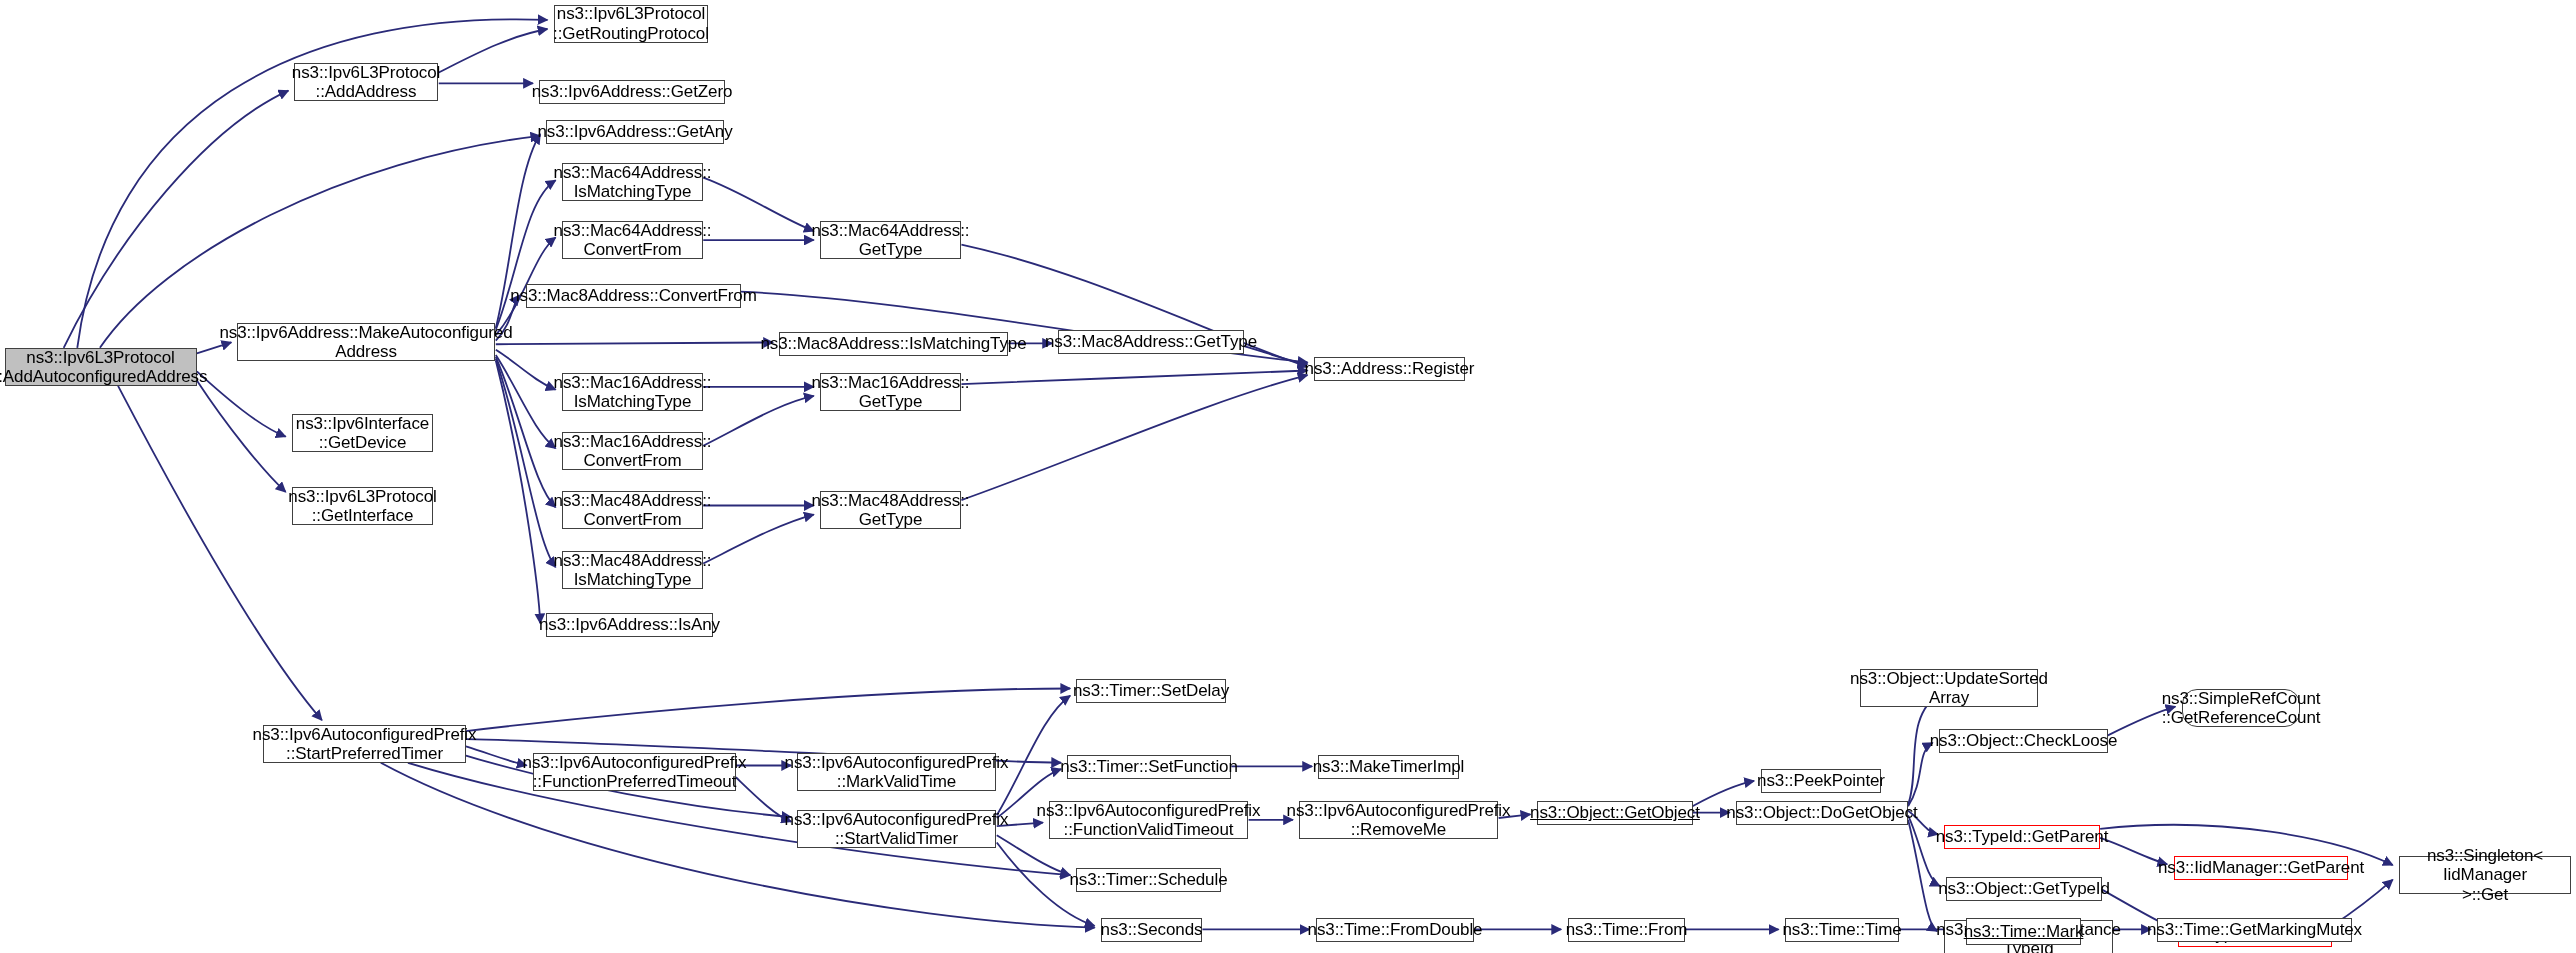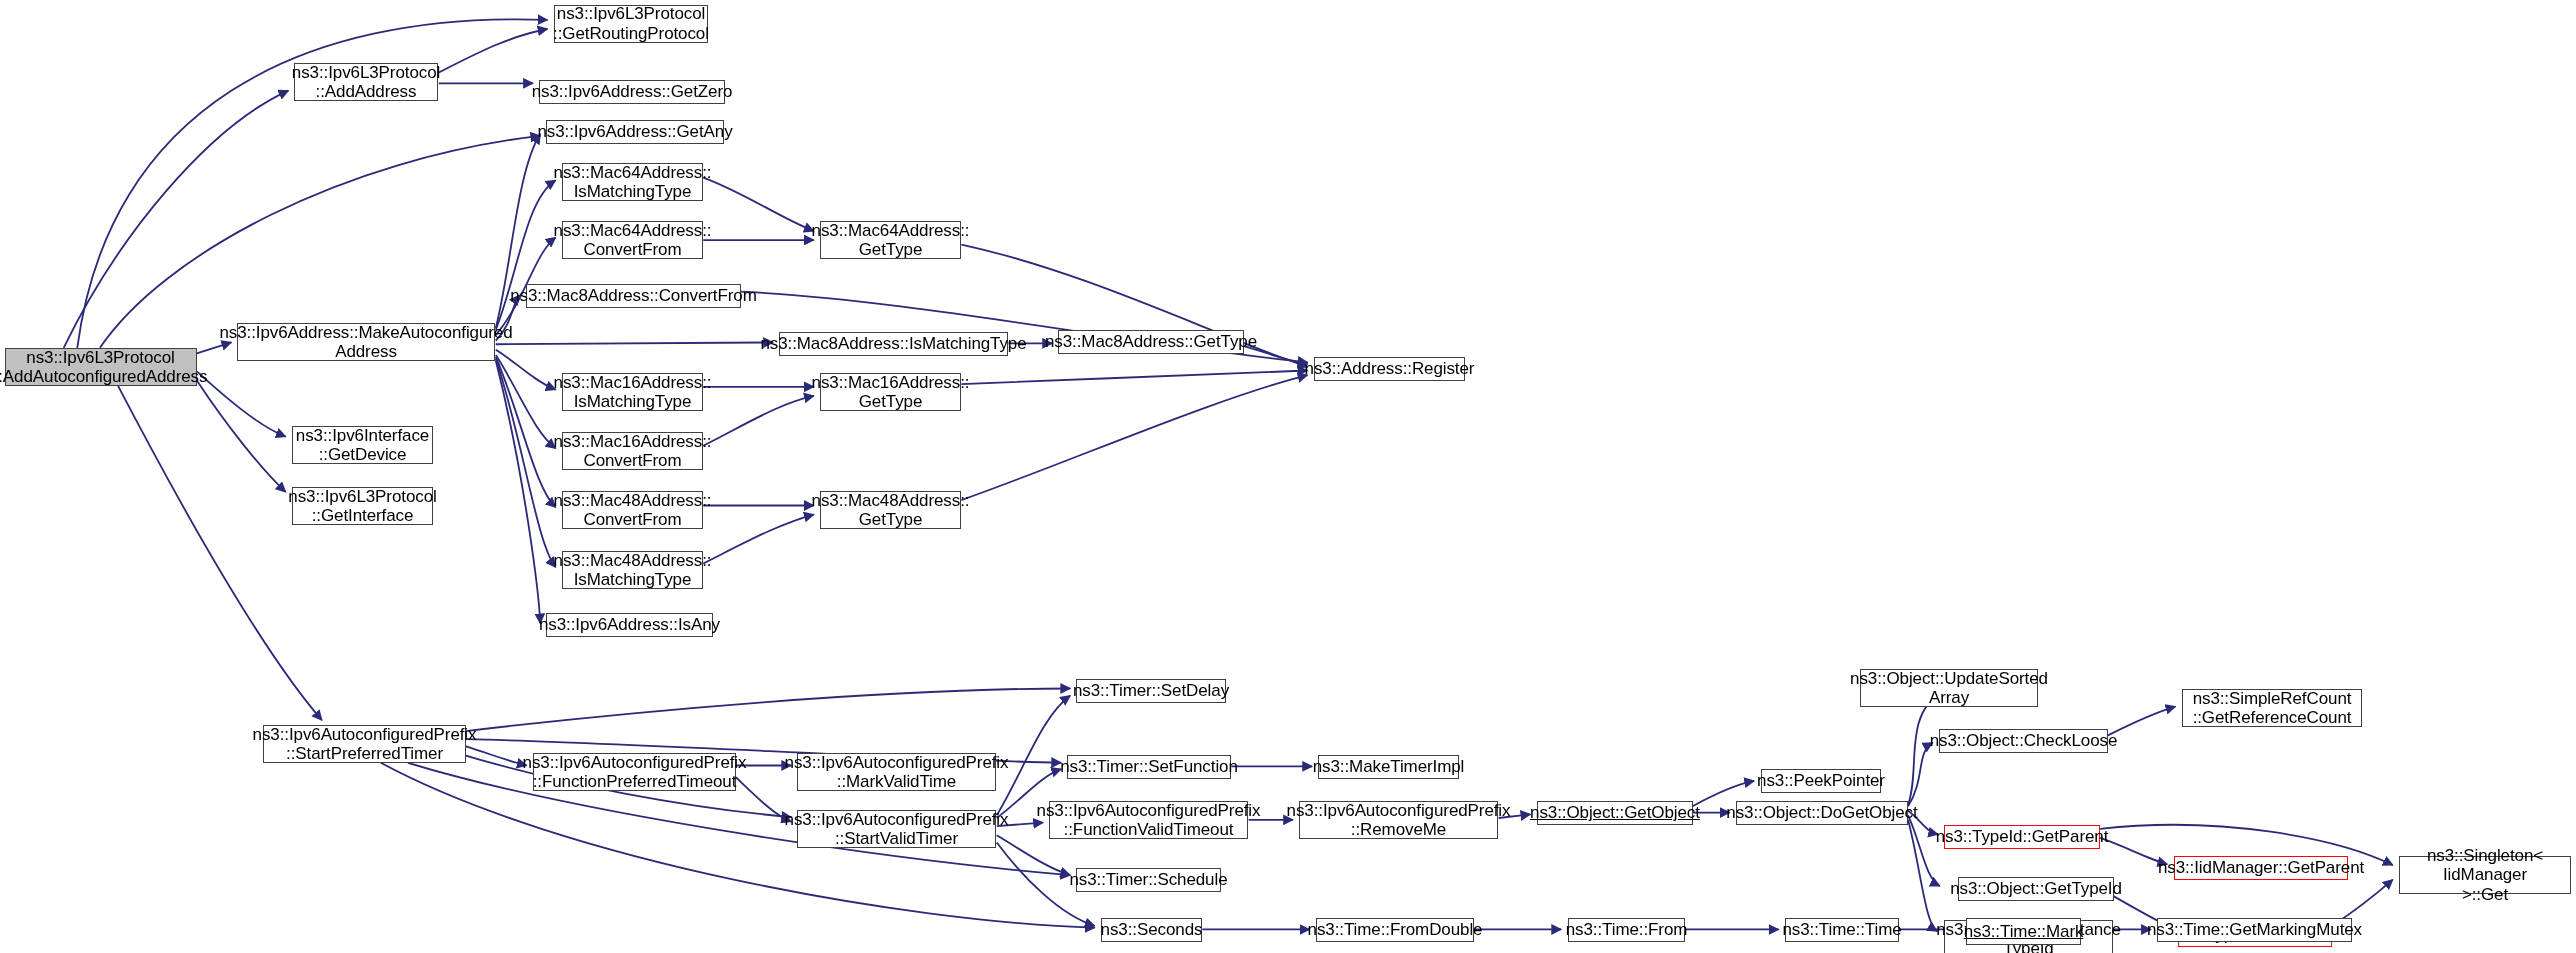--- a/index.html
+++ b/index.html
@@ -146,21 +146,21 @@
 IsMatchingType</div>
       <div class="node" style="left: 562px; top: 432px; width: 141px; height: 38px;">ns3::Mac16Address::
 ConvertFrom</div>
       <div class="node" style="left: 562px; top: 491px; width: 141px; height: 38px;">ns3::Mac48Address::
 ConvertFrom</div>
       <div class="node" style="left: 562px; top: 551px; width: 141px; height: 38px;">ns3::Mac48Address::
 IsMatchingType</div>
       <div class="node" style="left: 546px; top: 613px; width: 167px; height: 23.6px;">ns3::Ipv6Address::IsAny</div>
       <div class="node" style="left: 237px; top: 323px; width: 258px; height: 38px;">ns3::Ipv6Address::MakeAutoconfigured
 Address</div>
-      <div class="node" style="left: 292px; top: 426px; width: 141px; height: 38px;">ns3::Ipv6Interface
+      <div class="node" style="left: 292px; top: 414px; width: 141px; height: 38px;">ns3::Ipv6Interface
 ::GetDevice</div>
       <div class="node" style="left: 292px; top: 487px; width: 141px; height: 38px;">ns3::Ipv6L3Protocol
 ::GetInterface</div>
       <div class="node" style="left: 820px; top: 221px; width: 141px; height: 38px;">ns3::Mac64Address::
 GetType</div>
       <div class="node" style="left: 779px; top: 332px; width: 229px; height: 23.6px;">ns3::Mac8Address::IsMatchingType</div>
       <div class="node" style="left: 1058px; top: 330px; width: 186px; height: 23.6px;">ns3::Mac8Address::GetType</div>
       <div class="node" style="left: 820px; top: 373px; width: 141px; height: 38px;">ns3::Mac16Address::
 GetType</div>
       <div class="node" style="left: 820px; top: 491px; width: 141px; height: 38px;">ns3::Mac48Address::
@@ -182,25 +182,25 @@
       <div class="node" style="left: 1299px; top: 801px; width: 199px; height: 38px;">ns3::Ipv6AutoconfiguredPrefix
 ::RemoveMe</div>
       <div class="node" style="left: 1076px; top: 868px; width: 145px; height: 23.6px;">ns3::Timer::Schedule</div>
       <div class="node" style="left: 1101px; top: 918px; width: 101px; height: 23.6px;">ns3::Seconds</div>
       <div class="node" style="left: 1537px; top: 801px; width: 156px; height: 23.6px; text-decoration: underline;">ns3::Object::GetObject</div>
       <div class="node" style="left: 1736px; top: 801px; width: 172px; height: 23.6px;">ns3::Object::DoGetObject</div>
       <div class="node" style="left: 1761px; top: 769px; width: 120px; height: 23.6px;">ns3::PeekPointer</div>
       <div class="node" style="left: 1860px; top: 669px; width: 178px; height: 38px;">ns3::Object::UpdateSorted
 Array</div>
       <div class="node" style="left: 1939px; top: 729px; width: 169px; height: 23.6px;">ns3::Object::CheckLoose</div>
-      <div class="node" style="left: 2182px; top: 689px; width: 180px; height: 38px;">ns3::SimpleRefCount
+      <div class="node" style="left: 2182px; top: 689px; width: 118px; height: 38px; border-radius: 15px;">ns3::SimpleRefCount
 ::GetReferenceCount</div>
       <div class="node highlight" style="left: 1944px; top: 825px; width: 156px; height: 23.6px;">ns3::TypeId::GetParent</div>
       <div class="node highlight" style="left: 2174px; top: 856px; width: 174px; height: 23.6px;">ns3::IidManager::GetParent</div>
-      <div class="node" style="left: 1946px; top: 877px; width: 156px; height: 23.6px; margin-left: 12px;">ns3::Object::GetTypeId</div>
+      <div class="node" style="left: 1946px; top: 877px; width: 156px; height: 23.6px;">ns3::Object::GetTypeId</div>
       <div class="node highlight" style="left: 2178px; top: 923px; width: 154px; height: 23.6px;">ns3::TypeId::SetParent</div>
       <div class="node" style="left: 1944px; top: 920px; width: 169px; height: 38px;">ns3::Object::GetInstance
 TypeId</div>
       <div class="node" style="left: 2399px; top: 856px; width: 172px; height: 38px;">ns3::Singleton&lt; IidManager
 &gt;::Get</div>
       <div class="node" style="left: 1316px; top: 918px; width: 158px; height: 23.6px;">ns3::Time::FromDouble</div>
       <div class="node" style="left: 1568px; top: 918px; width: 117px; height: 23.6px;">ns3::Time::From</div>
       <div class="node" style="left: 1785px; top: 918px; width: 114px; height: 23.6px;">ns3::Time::Time</div>
       <div class="node" style="left: 1966px; top: 918px; width: 115px; height: 27px; text-decoration: underline;">ns3::Time::Mark</div>
       <div class="node" style="left: 2157px; top: 918px; width: 195px; height: 23.6px;">ns3::Time::GetMarkingMutex</div>

